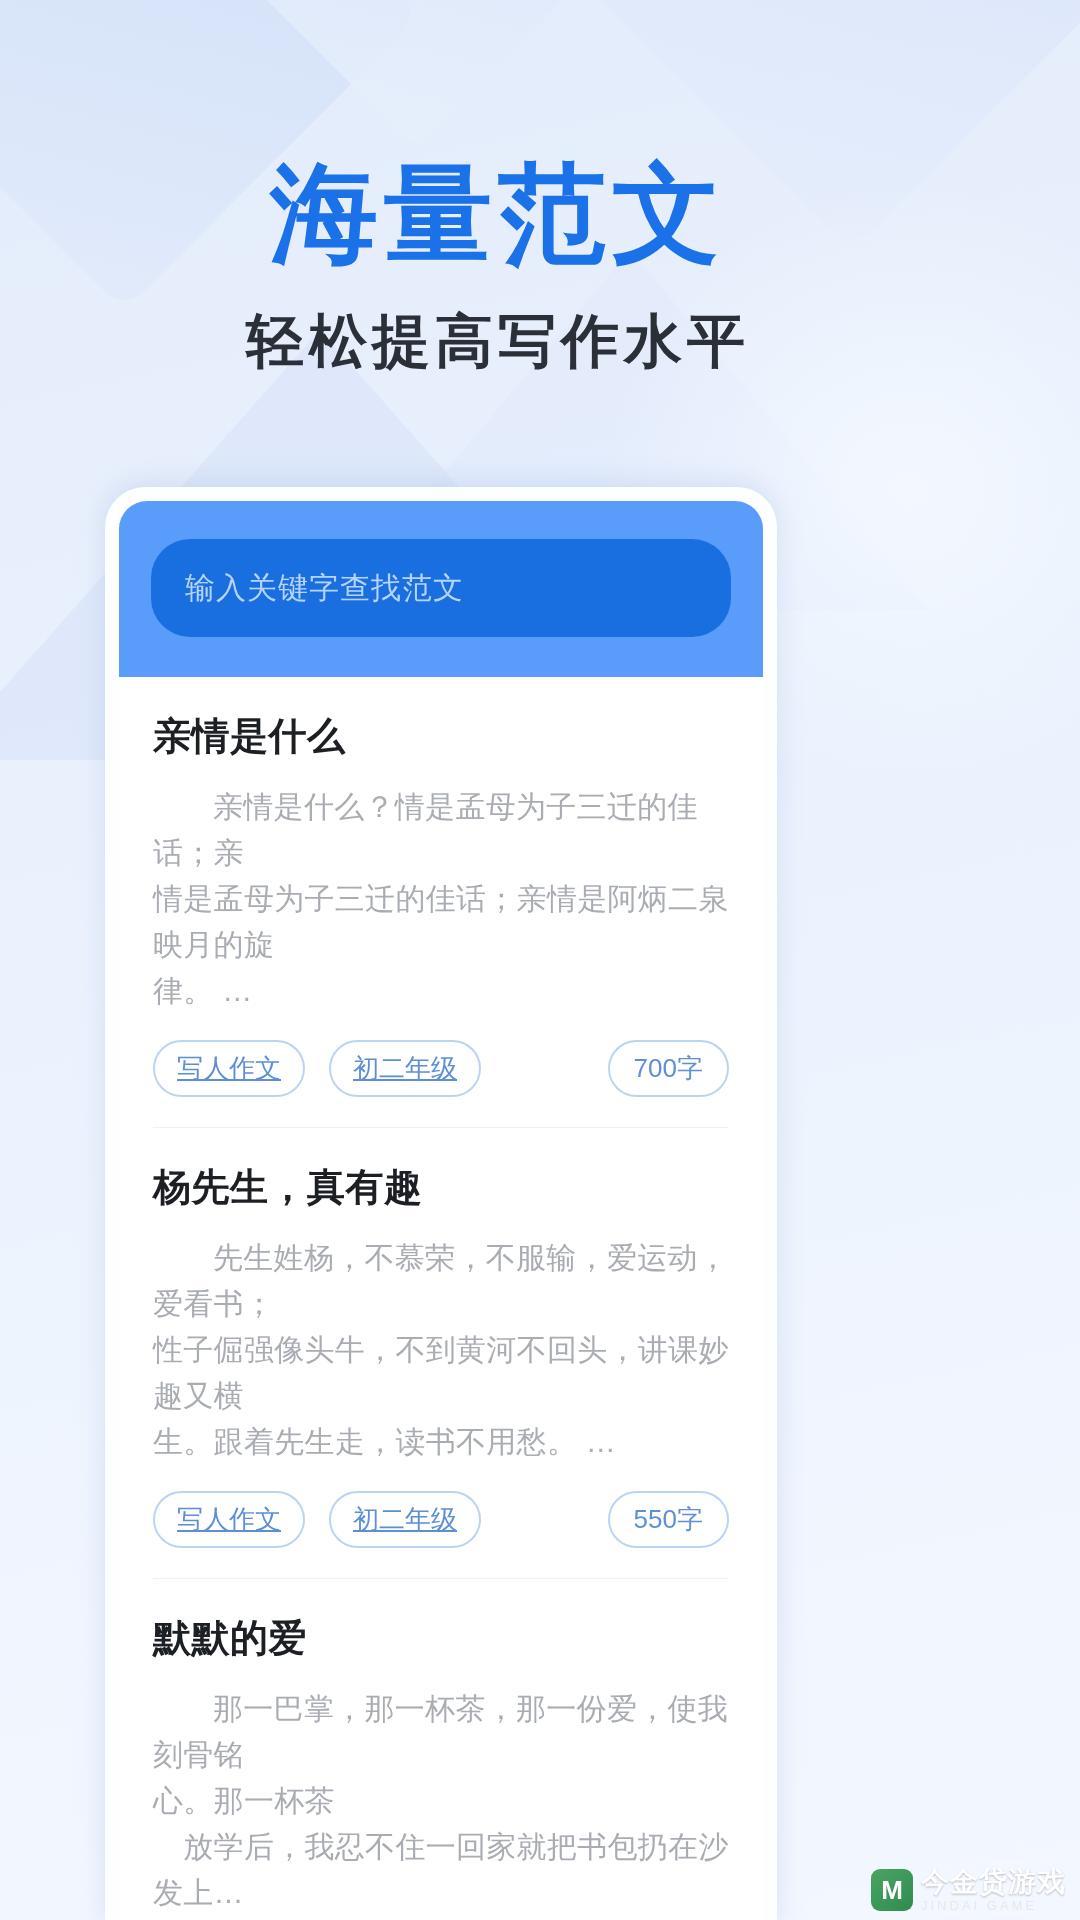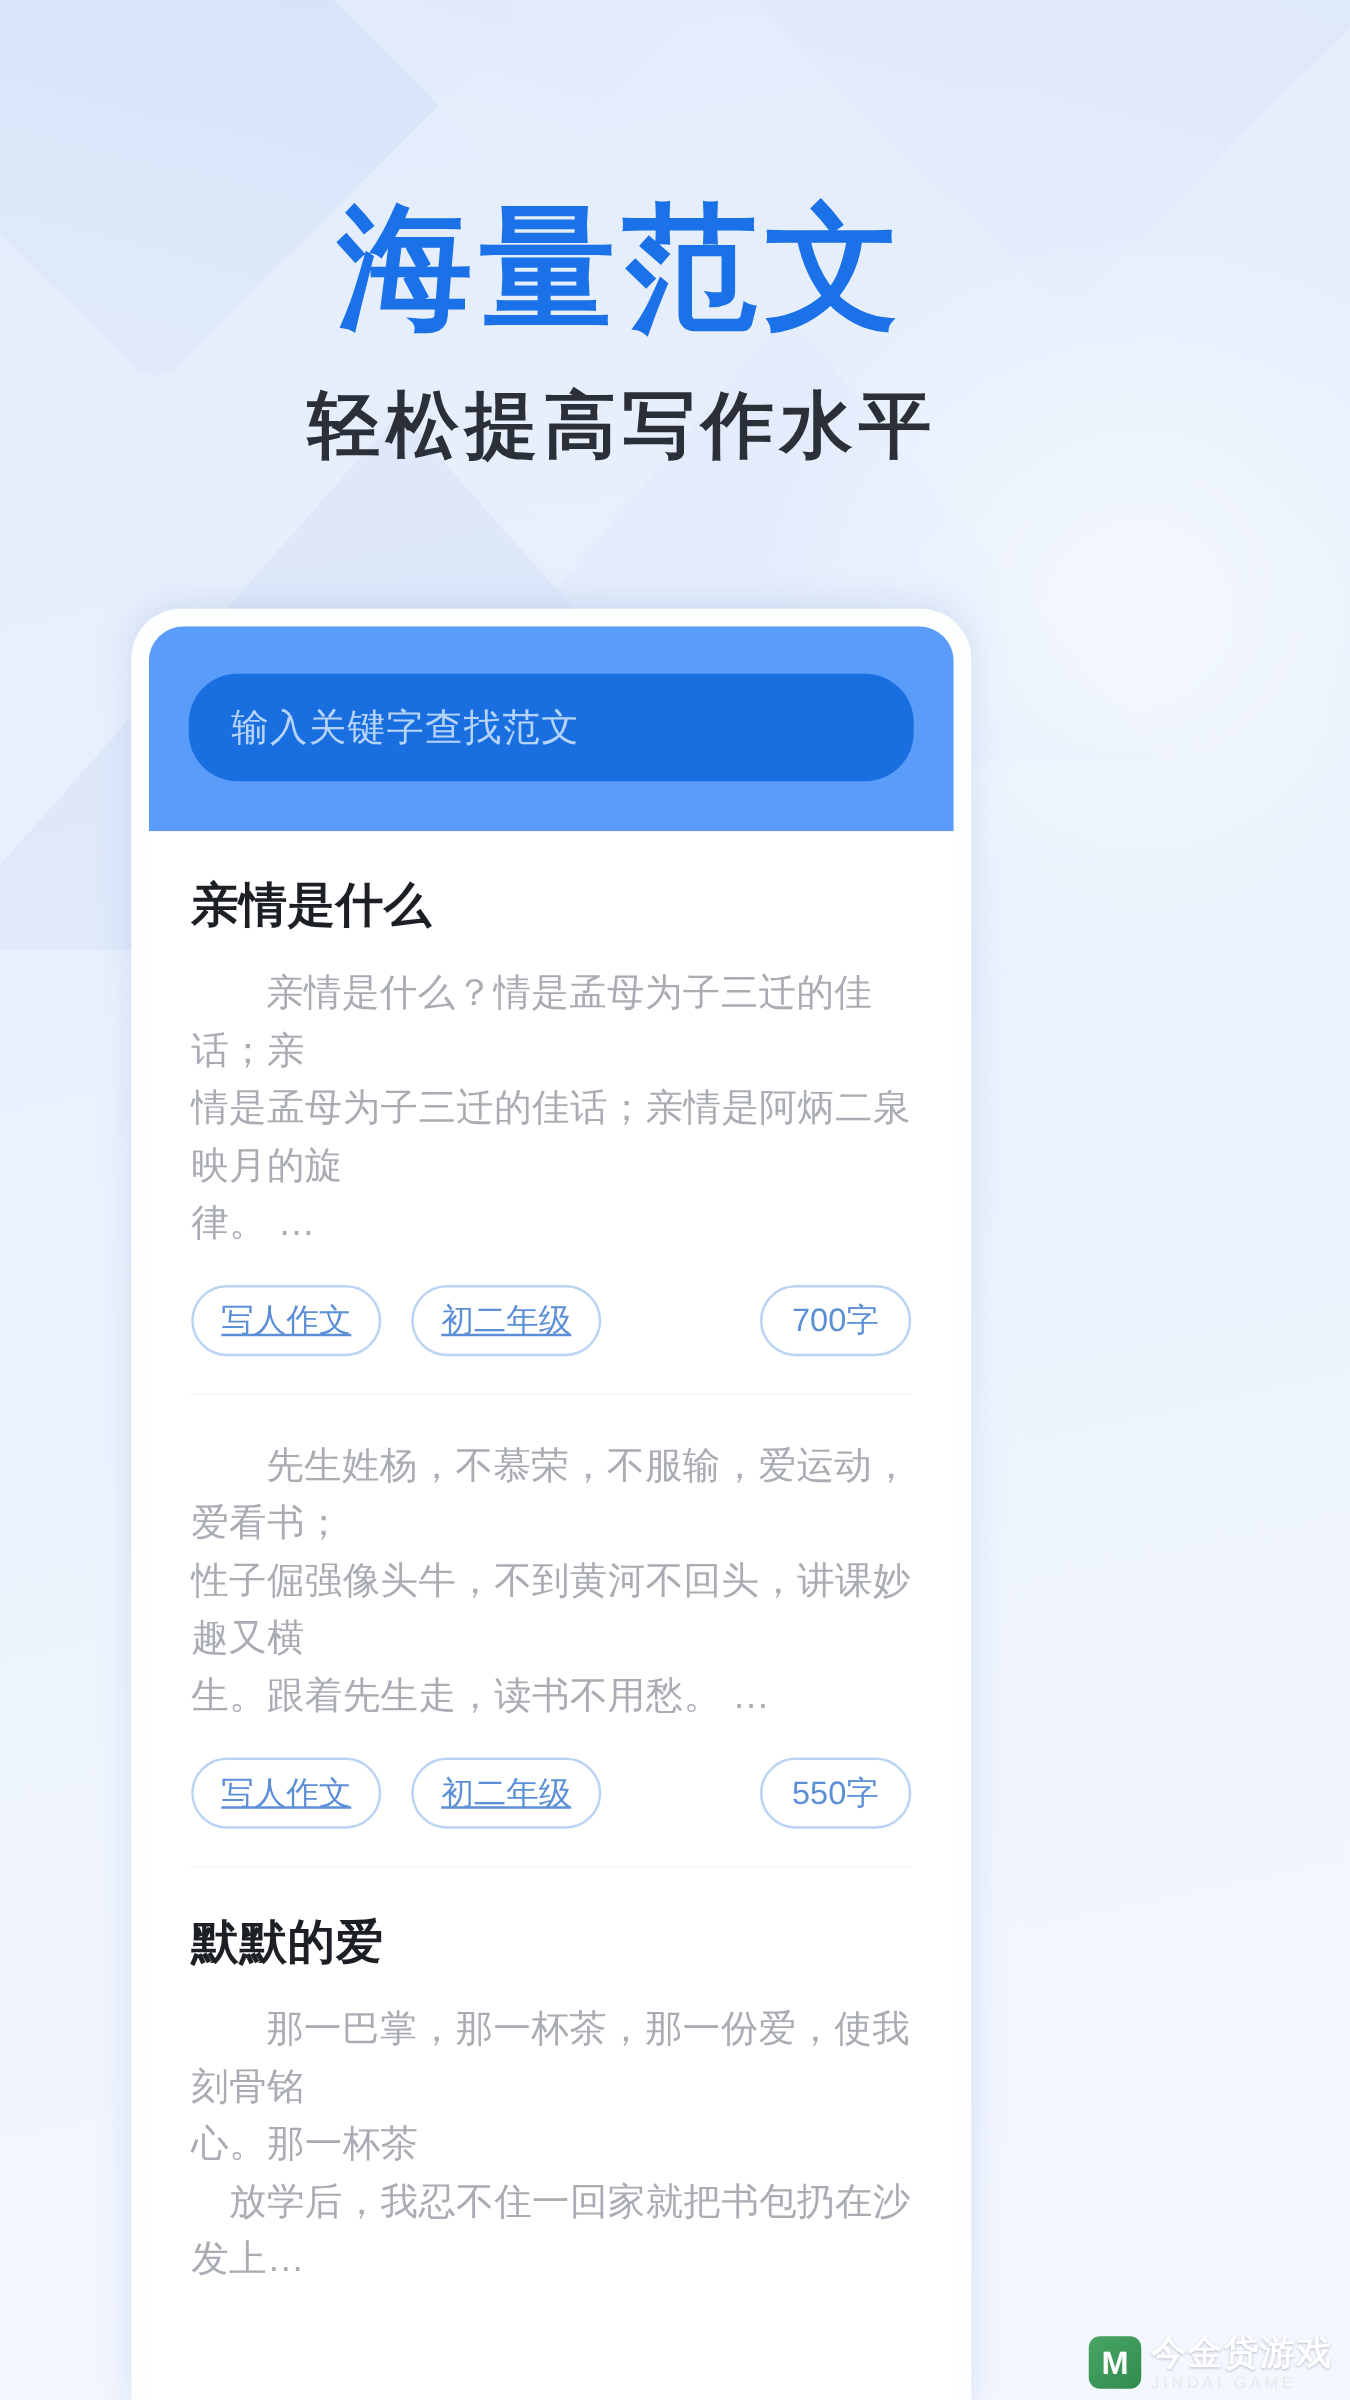--- a/index.html
+++ b/index.html
@@ -103,21 +103,21 @@
     width:100%; height:100%;
     background:#ffffff;
     border-radius:28px 28px 0 0;
     overflow:hidden;
   }
   #appbar{
     background:#5a9cfa;
     padding:38px 32px 40px 32px;
   }
   #search-box{
-    height:86px;
+    height:98px;
     background:#1a6fe0;
     border-radius:39px;
     display:flex; align-items:center;
     padding:0 34px;
   }
   #search-placeholder{
     font-size:30px;
     color:#b6d4fb;
     letter-spacing:1px;
   }
@@ -223,20 +223,21 @@
         </div>
         <div class="meta">
           <span class="tag">写人作文</span>
           <span class="tag">初二年级</span>
           <span class="wordcount">700字</span>
         </div>
       </div>
       <div class="divider"></div>
 
       <div class="card">
+        <div class="card-title">杨先生，真有趣</div>
         <div class="card-excerpt">
           <span class="ln first">先生姓杨，不慕荣，不服输，爱运动，爱看书；</span>
           <span class="ln">性子倔强像头牛，不到黄河不回头，讲课妙趣又横</span>
           <span class="ln">生。跟着先生走，读书不用愁。 …</span>
         </div>
         <div class="meta">
           <span class="tag">写人作文</span>
           <span class="tag">初二年级</span>
           <span class="wordcount">550字</span>
         </div>

